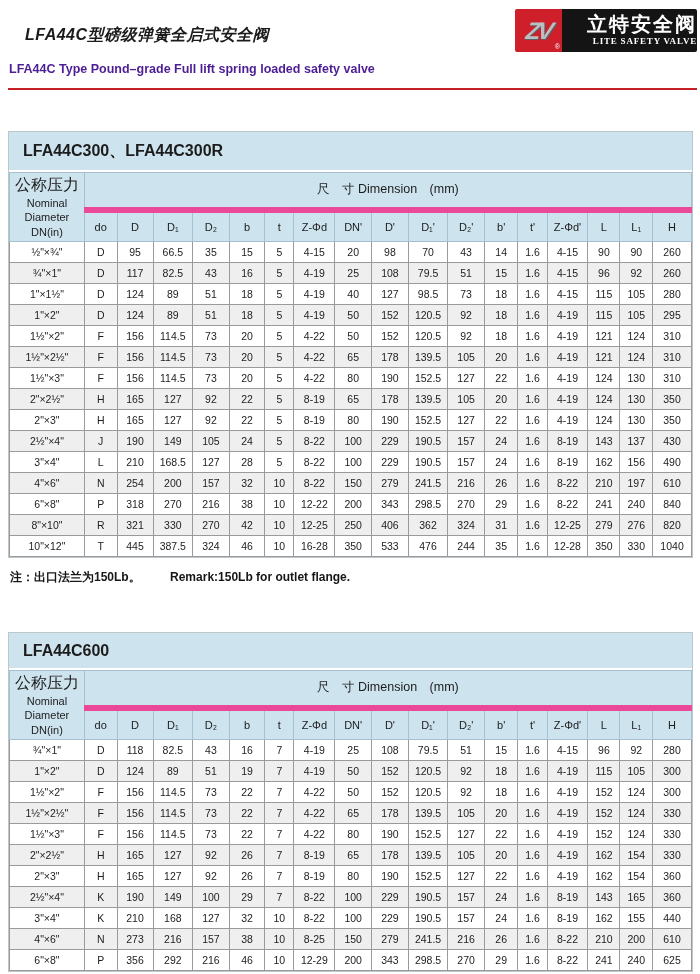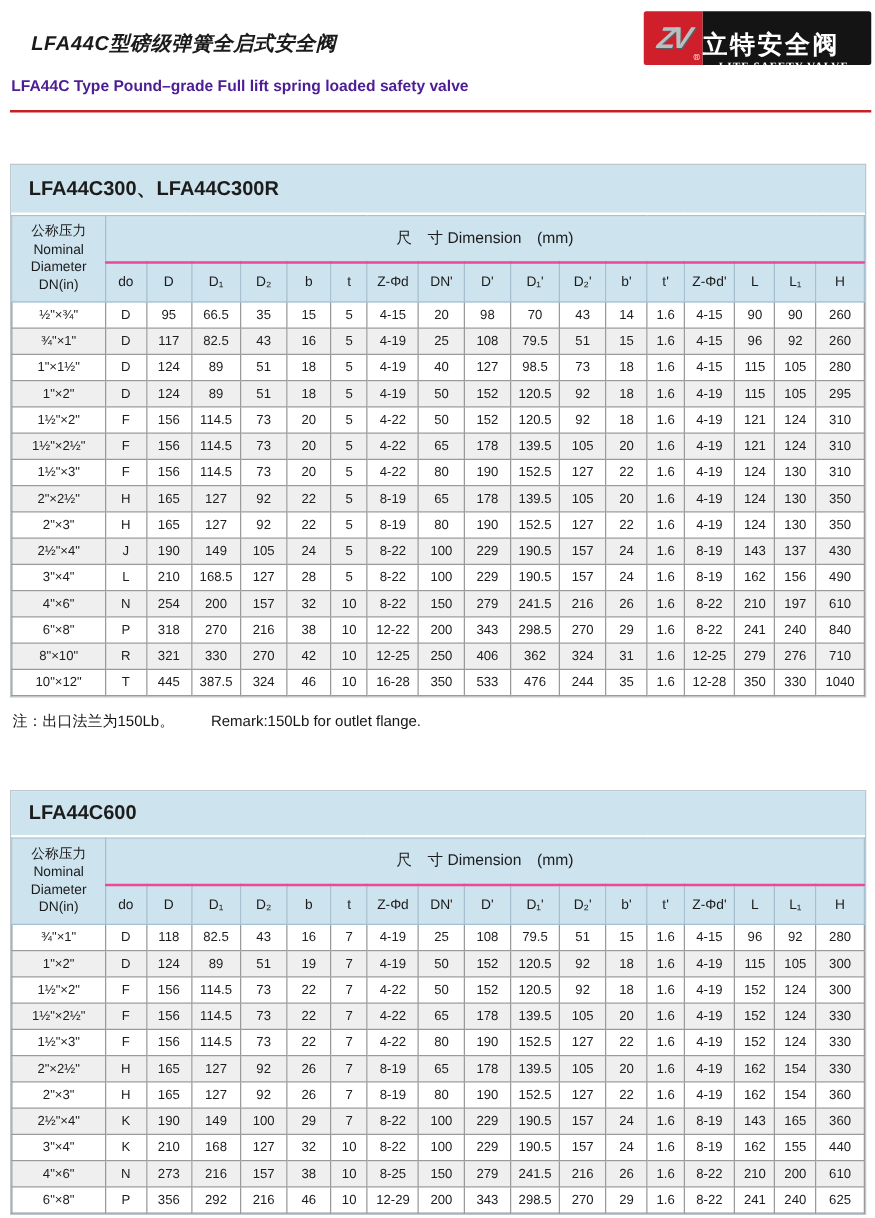--- a/index.html
+++ b/index.html
@@ -34,22 +34,22 @@
   .logo-mark .zv {
     font-style: italic; font-weight: 700; font-size: 24px; line-height: 1;
     color: #b9bec1; text-shadow: 1px 1px 0 #5a5f63; letter-spacing: -3px;
     transform: skewX(-8deg);
   }
   .logo-mark .reg {
     position: absolute; right: 2px; bottom: 2px; color: #ffffff; font-size: 7px;
     font-style: normal;
   }
   .logo-text {
-    flex: 1; background: #141414; color: #ffffff; text-align: left;
-    padding-top: 16px; border-radius: 0 2px 2px 0;
+    flex: 1; background: #141414; color: #ffffff; text-align: right;
+    padding-top: 4px; border-radius: 0 2px 2px 0;
   }
   .logo-zh { font-size: 20px; font-weight: 700; letter-spacing: 2px; line-height: 1.1; }
   .logo-en {
     font-family: "Liberation Serif", "DejaVu Serif", serif;
     font-size: 9px; font-weight: 700; letter-spacing: 0.8px; margin-top: 1px; margin-left: 13px;
   }
   .red-rule { height: 2px; background: #c42026; margin: 7px 3px 0 8px; }
 
   
   .table-block {
@@ -59,42 +59,42 @@
   .table-block.second { margin-top: 46px; }
   .table-title {
     background: #cde3ee; font-size: 16px; font-weight: 700;
     padding: 9px 14px 8px 14px; border-bottom: 2px solid #ffffff;
   }
   table { width: 100%; border-collapse: collapse; table-layout: fixed; }
   thead th {
     background: #cde3ee; font-weight: 400; font-size: 11px;
     border: 1px solid #a5c0d0; color: #1c1c1c;
   }
-  thead tr.dim-row th.dim-head { height: 37px; font-size: 12.5px; border-bottom: 2px solid #ec4899; }
+  thead tr.dim-row th.dim-head { height: 37px; font-size: 12.5px; border-bottom: 6px solid #ec4899; }
   thead tr.col-row th { height: 32px; }
   th.dn-head {
     width: 11%; font-size: 11px; font-weight: 400; line-height: 1.3; height: 69px;
   }
-  th.dn-head .zh { font-size: 11px; }
+  th.dn-head .zh { font-size: 16px; }
   tbody td {
     border: 1px solid #9a9a9a; height: 21px; text-align: center;
     font-size: 10.5px; background: #ffffff; padding: 0 1px;
     white-space: nowrap; overflow: hidden;
   }
   tbody tr:nth-child(even) td { background: #efefef; }
   tbody td:first-child { font-size: 10.5px; }
 
   col.c-do{width:4.8%} col.c-D{width:5.3%} col.c-D1{width:5.8%} col.c-D2{width:5.4%}
   col.c-b{width:5.2%} col.c-t{width:4.3%} col.c-Zd{width:6.0%} col.c-DNp{width:5.4%}
   col.c-Dp{width:5.4%} col.c-D1p{width:5.8%} col.c-D2p{width:5.4%} col.c-bp{width:4.9%}
   col.c-tp{width:4.3%} col.c-Zdp{width:6.0%} col.c-L{width:4.7%} col.c-L1{width:4.8%}
   col.c-H{width:5.7%}
 
   .remark {
-    margin: 11px 10px 0 10px; font-size: 12px; font-weight: 400; color: #161616;
+    margin: 11px 10px 0 10px; font-size: 12px; font-weight: 700; color: #161616;
   }
   .remark .en { margin-left: 26px; }
 </style>
 </head>
 <body>
 
 <header class="page-header">
   <div class="titles">
     <h1>LFA44C型磅级弹簧全启式安全阀</h1>
     <h2>LFA44C Type Pound–grade Full lift spring loaded safety valve</h2>
@@ -437,21 +437,21 @@
           <td>12-25</td>
           <td>250</td>
           <td>406</td>
           <td>362</td>
           <td>324</td>
           <td>31</td>
           <td>1.6</td>
           <td>12-25</td>
           <td>279</td>
           <td>276</td>
-          <td>710</td>
+          <td>820</td>
         </tr>
         <tr>
           <td>10"×12"</td>
           <td>T</td>
           <td>445</td>
           <td>387.5</td>
           <td>324</td>
           <td>46</td>
           <td>10</td>
           <td>16-28</td>

